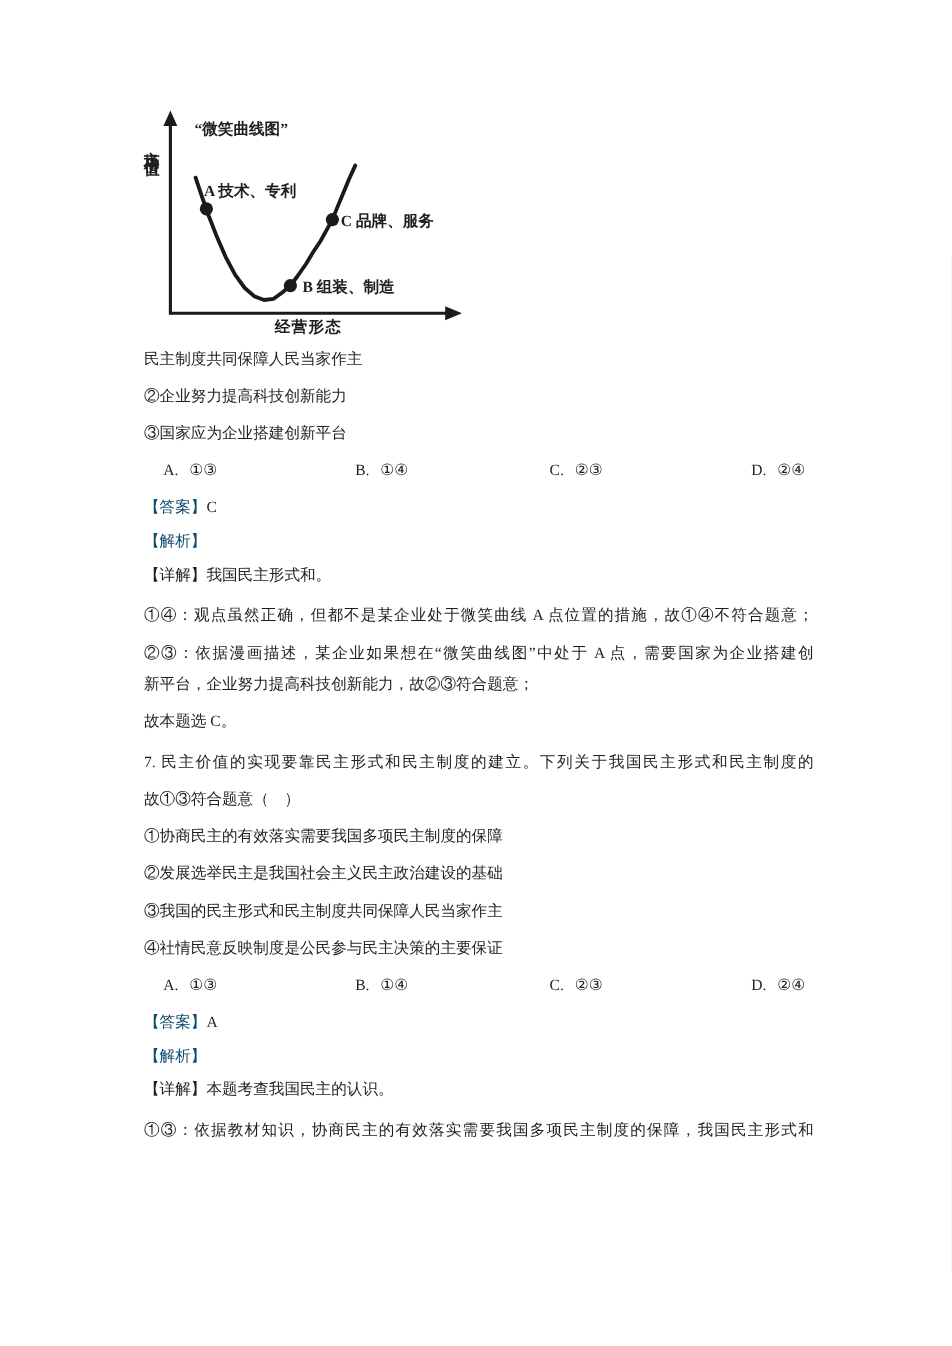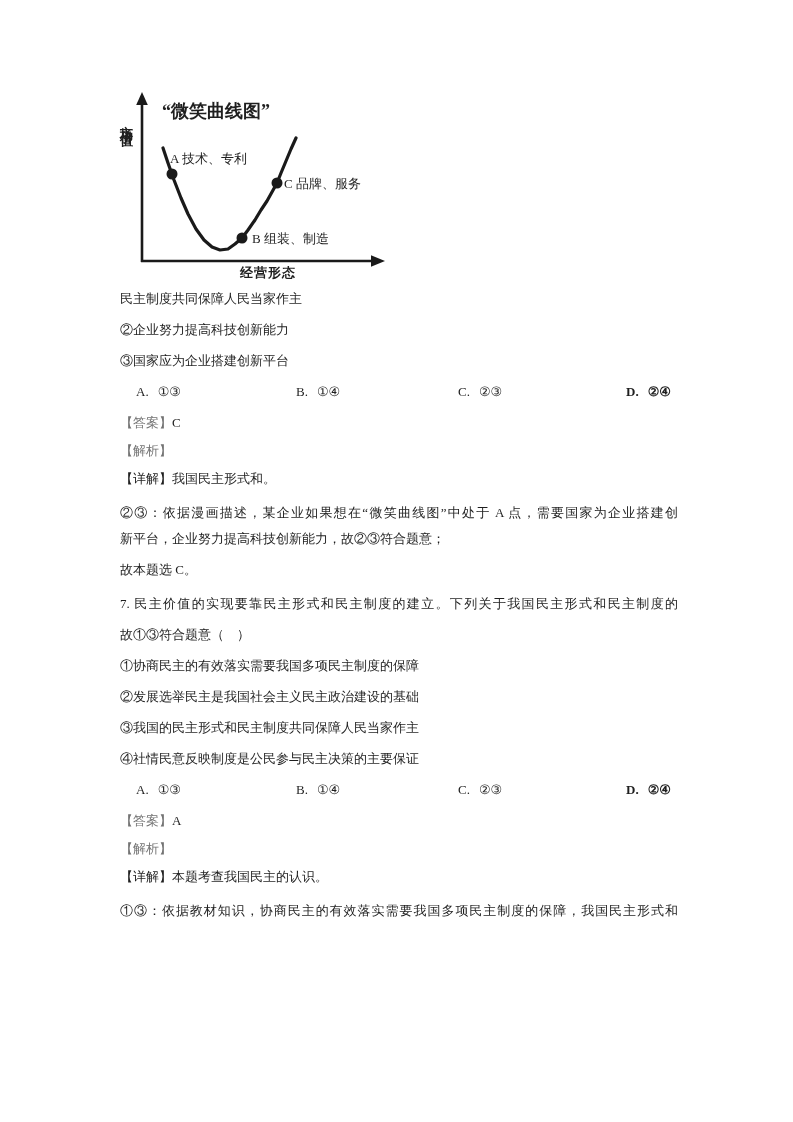--- a/index.html
+++ b/index.html
@@ -8,47 +8,47 @@
     width:793px;height:1122px;
     margin:0 auto;
     background:#ffffff;
     overflow:hidden;
     font-family:"Liberation Serif","DejaVu Serif",serif;
     color:#1f1f1f;
   }
   
   .chart{position:absolute;left:108px;top:90px;width:300px;height:205px;}
   .chart svg{position:absolute;left:0;top:0;}
-  .c-title{position:absolute;left:54px;top:9px;font-size:18px;font-weight:bold;white-space:nowrap;}
+  .c-title{position:absolute;left:54px;top:9px;font-size:13px;font-weight:bold;white-space:nowrap;}
   .c-ylabel{
     position:absolute;left:9px;top:25px;
     writing-mode:vertical-rl;text-orientation:upright;
     font-size:13px;font-weight:bold;letter-spacing:3px;
   }
-  .c-xlabel{position:absolute;left:132px;top:174px;font-size:13px;font-weight:bold;letter-spacing:1px;white-space:nowrap;}
-  .pl{position:absolute;font-size:13px;font-weight:normal;white-space:nowrap;}
+  .c-xlabel{position:absolute;left:121px;top:174px;font-size:13px;font-weight:bold;letter-spacing:1px;white-space:nowrap;}
+  .pl{position:absolute;font-size:13px;font-weight:bold;white-space:nowrap;}
   .pl-a{left:62px;top:60px;}
   .pl-b{left:144px;top:140px;}
   .pl-c{left:176px;top:85px;}
   
   .doc{position:absolute;left:120px;top:286px;width:558px;}
   .ln{margin:0 0 5px 0;font-size:13px;line-height:26px;white-space:nowrap;}
   .full{white-space:normal;text-align:justify;text-align-last:justify;}
   .mb0{margin-bottom:0;}
   .mb2{margin-bottom:2px;}
   .mb4{margin-bottom:4px;}
   .mb8{margin-bottom:8px;}
   .q7start{margin-top:8px;}
-  .blue{color:#737373;}
+  .blue{color:#0c4a6e;}
   .choices{display:flex;font-size:13px;line-height:26px;margin:0 0 5px 16px;}
   .choice{display:inline-block;}
   .c1{width:160px;}
   .c2{width:162px;}
   .c3{width:168px;}
-  .c4{flex:1;font-weight:bold;}
+  .c4{flex:1;}
   .ck{margin-right:9px;}
 </style>
 </head>
 <body>
 
 <div class="page">
 
   <div class="chart">
     <svg width="300" height="205" viewBox="0 0 300 205">
 
@@ -81,20 +81,21 @@
     <div class="choices mb4">
       <span class="choice c1"><span class="ck">A.</span><span>①③</span></span>
       <span class="choice c2"><span class="ck">B.</span><span>①④</span></span>
       <span class="choice c3"><span class="ck">C.</span><span>②③</span></span>
       <span class="choice c4"><span class="ck">D.</span><span>②④</span></span>
     </div>
 
     <p class="ln mb2"><span class="blue">【答案】</span><span>C</span></p>
     <p class="ln mb2 blue">【解析】</p>
     <p class="ln mb8"><span>【详解】</span><span>我国民主形式和。</span></p>
+    <p class="ln full">①④：观点虽然正确，但都不是某企业处于微笑曲线 A 点位置的措施，故①④不符合题意；</p>
     <p class="ln full mb0">②③：依据漫画描述，某企业如果想在“微笑曲线图”中处于 A 点，需要国家为企业搭建创</p>
     <p class="ln">新平台，企业努力提高科技创新能力，故②③符合题意；</p>
     <p class="ln">故本题选 C。</p>
 
     <p class="ln full q7start">7. 民主价值的实现要靠民主形式和民主制度的建立。下列关于我国民主形式和民主制度的</p>
     <p class="ln">故①③符合题意（　）</p>
 
     <p class="ln">①协商民主的有效落实需要我国多项民主制度的保障</p>
     <p class="ln">②发展选举民主是我国社会主义民主政治建设的基础</p>
     <p class="ln">③我国的民主形式和民主制度共同保障人民当家作主</p>

